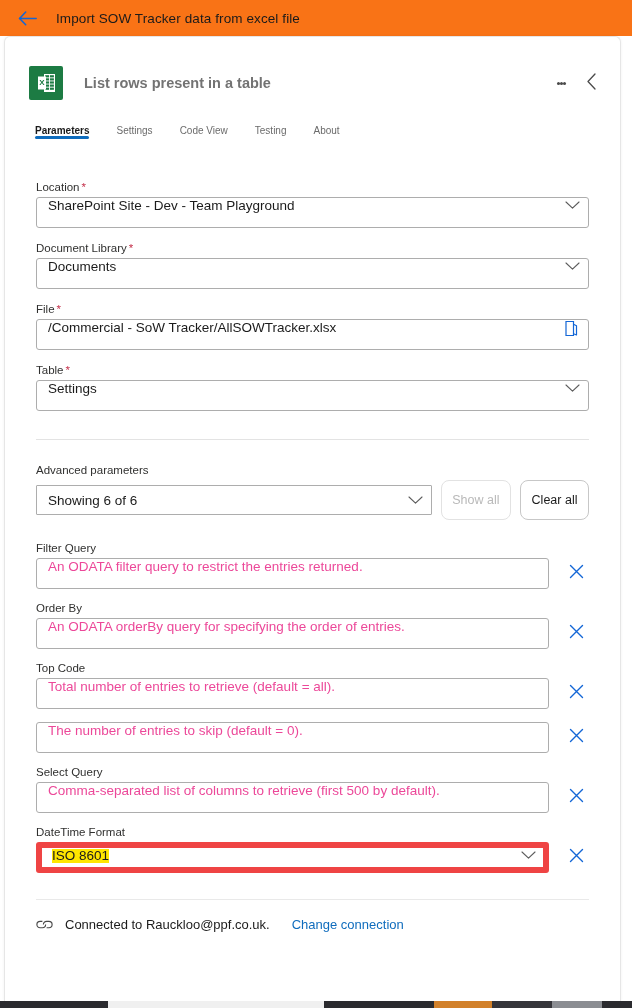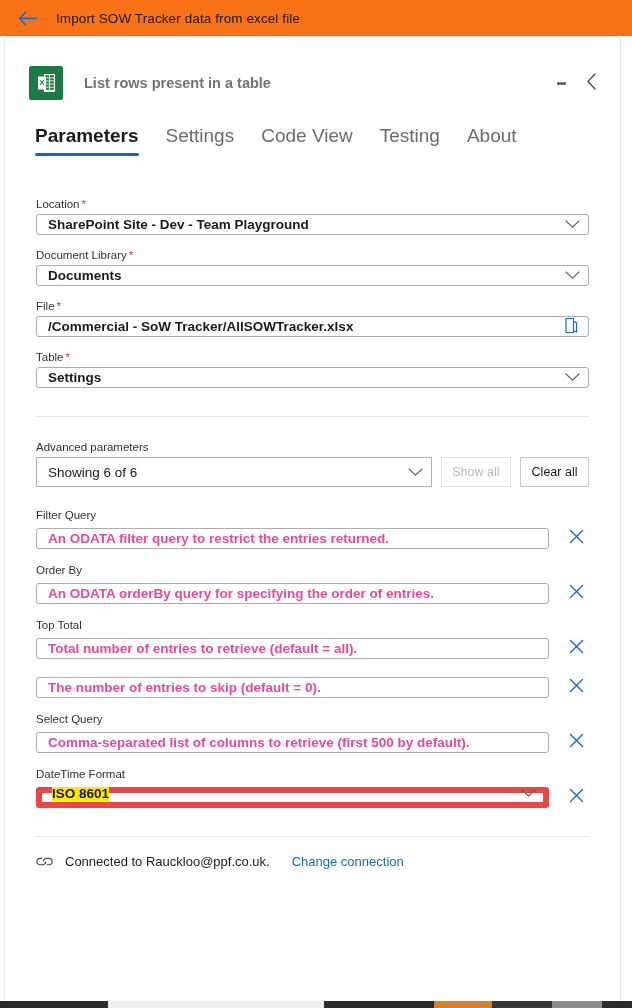--- a/index.html
+++ b/index.html
@@ -87,23 +87,23 @@
 
   
   .tabs {
     display: flex;
     padding: 0 0 0 30px;
     margin-top: 16px;
     gap: 27px;
     border-bottom: 0;
   }
   .tab {
-    font-size: 19px;
+    font-size: 10px;
     color: #6b6b6b;
-    padding-bottom: 9px;
+    padding-bottom: 3px;
     cursor: pointer;
     position: relative;
     white-space: nowrap;
   }
   .tab.active {
     color: #1b1b1b;
     font-weight: bold;
   }
   .tab.active::after {
     content: "";
@@ -125,32 +125,31 @@
     color: #30302f;
     margin-bottom: 4px;
     display: block;
   }
   .req { color: #c4314b; margin-left: 2px; }
 
   .control-row { display: flex; align-items: center; }
 
   .input-box {
     flex: 1 1 auto;
-    height: 21px;
+    height: 31px;
     border: 1px solid #adadad;
     border-radius: 3px;
     background: #fff;
     display: flex;
-    align-items: center;
+    align-items: flex-start;
     padding: 0 8px 0 11px;
     font-size: 13.5px;
     color: #1b1b1b;
     cursor: text;
     position: relative;
-    font-weight: bold;
   }
   .input-box.focused {
     border: 6px solid #ef4444;
     padding: 0 7px 8px 10px;
   }
   .value { flex: 1 1 auto; white-space: nowrap; overflow: hidden; }
   .value.placeholder { color: #ec4899; }
   .value.hl {
     position: relative;
     display: inline-block;
@@ -204,25 +203,25 @@
     height: 30px;
     border: 1px solid #adadad;
     border-radius: 1px;
     display: flex; align-items: center;
     padding: 0 8px 0 11px;
     font-size: 13.5px;
     color: #1b1b1b;
     cursor: pointer;
   }
   .pill {
-    height: 30px;
+    height: 40px;
     min-width: 66px;
     margin-left: 9px;
     border: 1px solid #c7c7c7;
-    border-radius: 0;
+    border-radius: 8px;
     background: #fff;
     font-size: 12.5px;
     color: #1b1b1b;
     display: flex; align-items: center; justify-content: center;
     padding: 0 12px;
     cursor: pointer;
     font-family: "Liberation Sans", sans-serif;
     white-space: nowrap;
   }
   .pill.disabled { color: #b9b9b9; border-color: #e2e2e2; cursor: default; }
@@ -434,21 +433,21 @@
             <span>
               <svg width="15" height="15" viewBox="0 0 15 15">
                   <path d="M1.5 1.5l12 12M13.5 1.5l-12 12" stroke="#1366d6" stroke-width="1.4" stroke-linecap="round"></path>
                 </svg>
             </span>
           </div>
         </div>
       </div>
 
       <div class="field">
-        <div class="field-label">Top Total</div>
+        <div class="field-label">Top Code</div>
         <div class="control-row">
           <div class="input-box">
             <span class="value placeholder">Total number of entries to retrieve (default = all).</span>
           </div>
           <div class="clear-x">
             <span>
               <svg width="15" height="15" viewBox="0 0 15 15">
                   <path d="M1.5 1.5l12 12M13.5 1.5l-12 12" stroke="#1366d6" stroke-width="1.4" stroke-linecap="round"></path>
                 </svg>
             </span>

